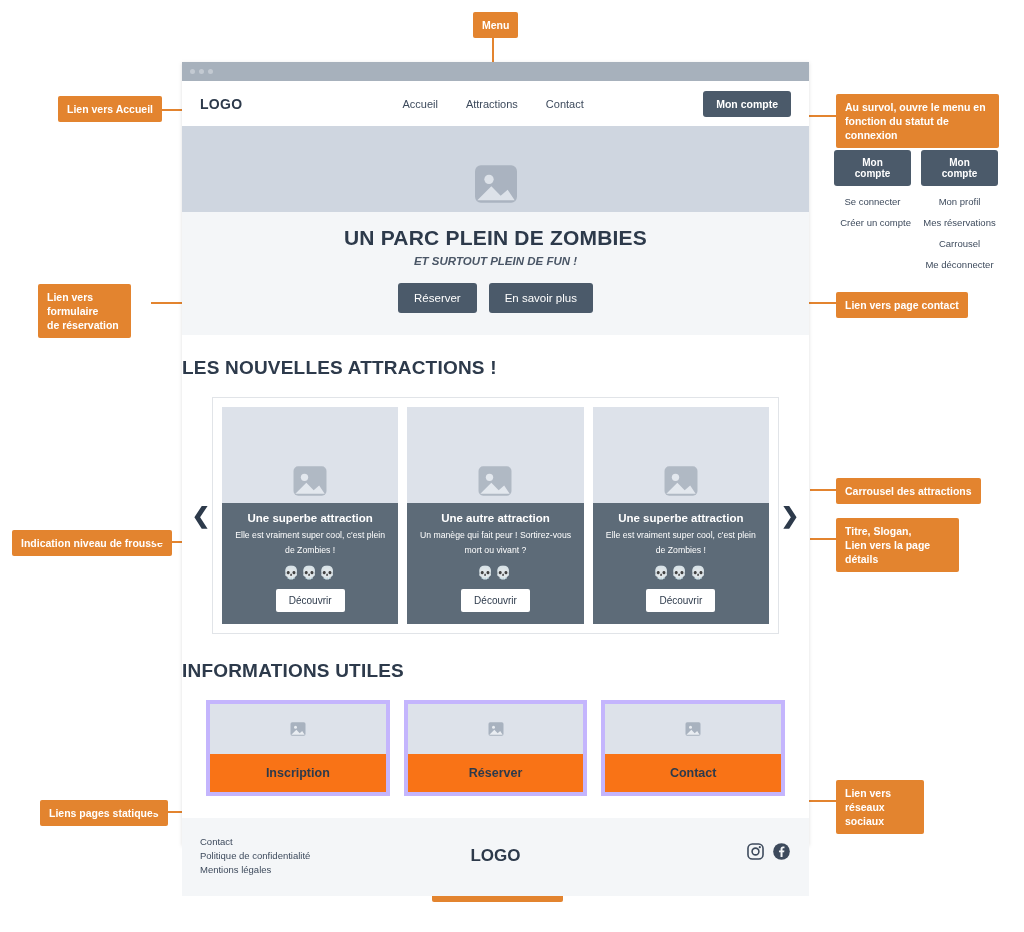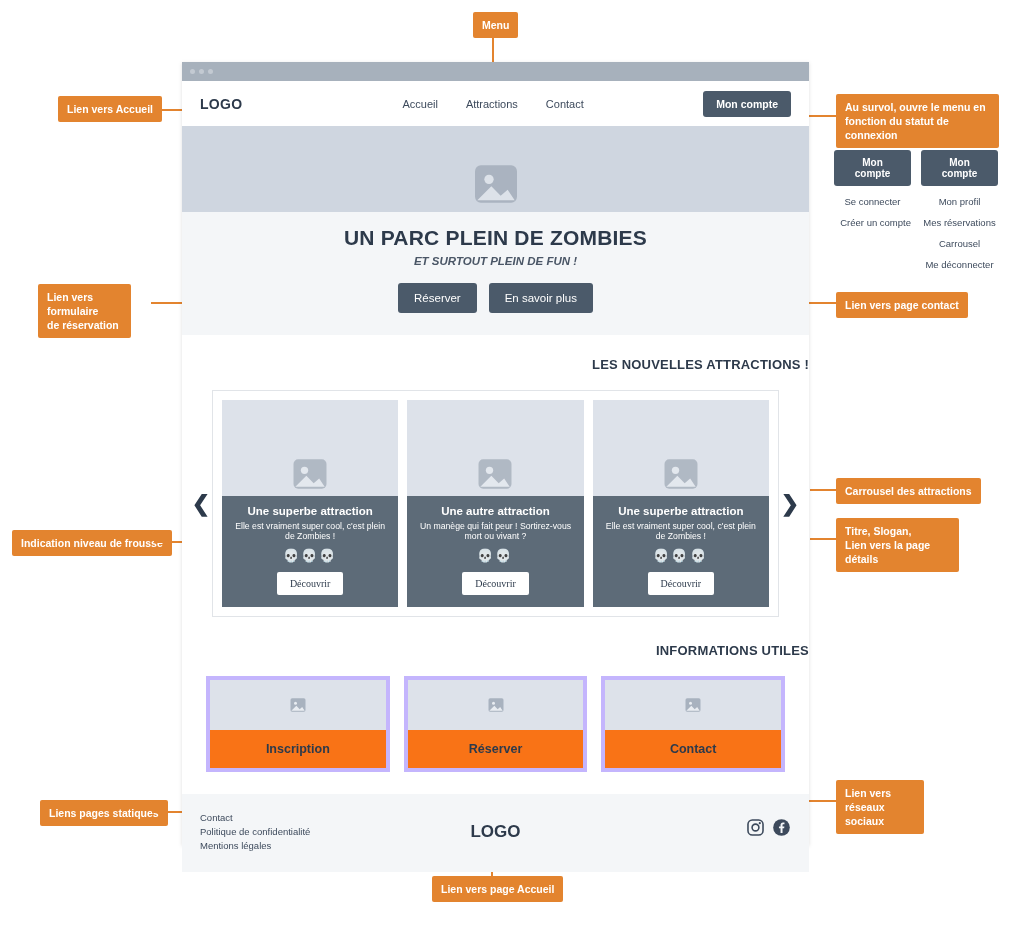--- a/index.html
+++ b/index.html
@@ -95,21 +95,21 @@
   }
   .hero-btns { margin-top: 16px; display: flex; justify-content: center; gap: 12px; }
   .btn-dark {
     background: #4b5a6a; color: #fff; border: none;
     font-size: 11.5px; padding: 9px 16px; border-radius: 3px; cursor: pointer;
   }
 
   
   .attr-section { background: #ffffff; padding: 22px 0 18px; }
   .sec-title {
-    text-align: right; font-size: 13px; font-weight: 700;
+    text-align: left; font-size: 19px; font-weight: 700;
     color: #2d3a4b; letter-spacing: .2px;
   }
   .carousel {
     display: flex; align-items: center; margin-top: 18px; padding: 0 8px;
   }
   .car-arrow {
     font-size: 22px; color: #2d3a4b; font-weight: 700;
     width: 22px; text-align: center; cursor: pointer; user-select: none;
   }
   .car-frame {
@@ -120,25 +120,25 @@
   .card-img {
     height: 96px; display: flex; align-items: flex-end; justify-content: center;
     position: relative;
   }
   .card-body {
     background: #5d6b78; color: #fff; text-align: center;
     padding: 9px 10px 12px; flex: 1;
     display: flex; flex-direction: column; align-items: center;
   }
   .card-title { font-size: 11.5px; font-weight: 700; }
-  .card-desc { font-size: 8.7px; line-height: 10px; margin-top: 4px; }
+  .card-desc { font-size: 8.7px; line-height: 15px; margin-top: 4px; }
   .skulls { margin-top: 7px; font-size: 13px; letter-spacing: 2px; }
   .btn-light {
     margin-top: 9px; background: #fff; color: #2d3a4b; border: none;
-    font-size: 10px; padding: 6px 13px; border-radius: 2px; cursor: pointer; font-family: Liberation Serif, serif;
+    font-size: 10px; padding: 6px 13px; border-radius: 2px; cursor: pointer;
   }
 
   
   .info-section { background: #fff; padding: 8px 0 22px; }
   .info-cards { display: flex; gap: 14px; padding: 0 24px; margin-top: 18px; }
   .info-card { flex: 1; border: 4px solid #c4b5fd; background: #f97316; }
   .info-img {
     height: 50px; background: #dde2ea;
     display: flex; align-items: center; justify-content: center;
   }

